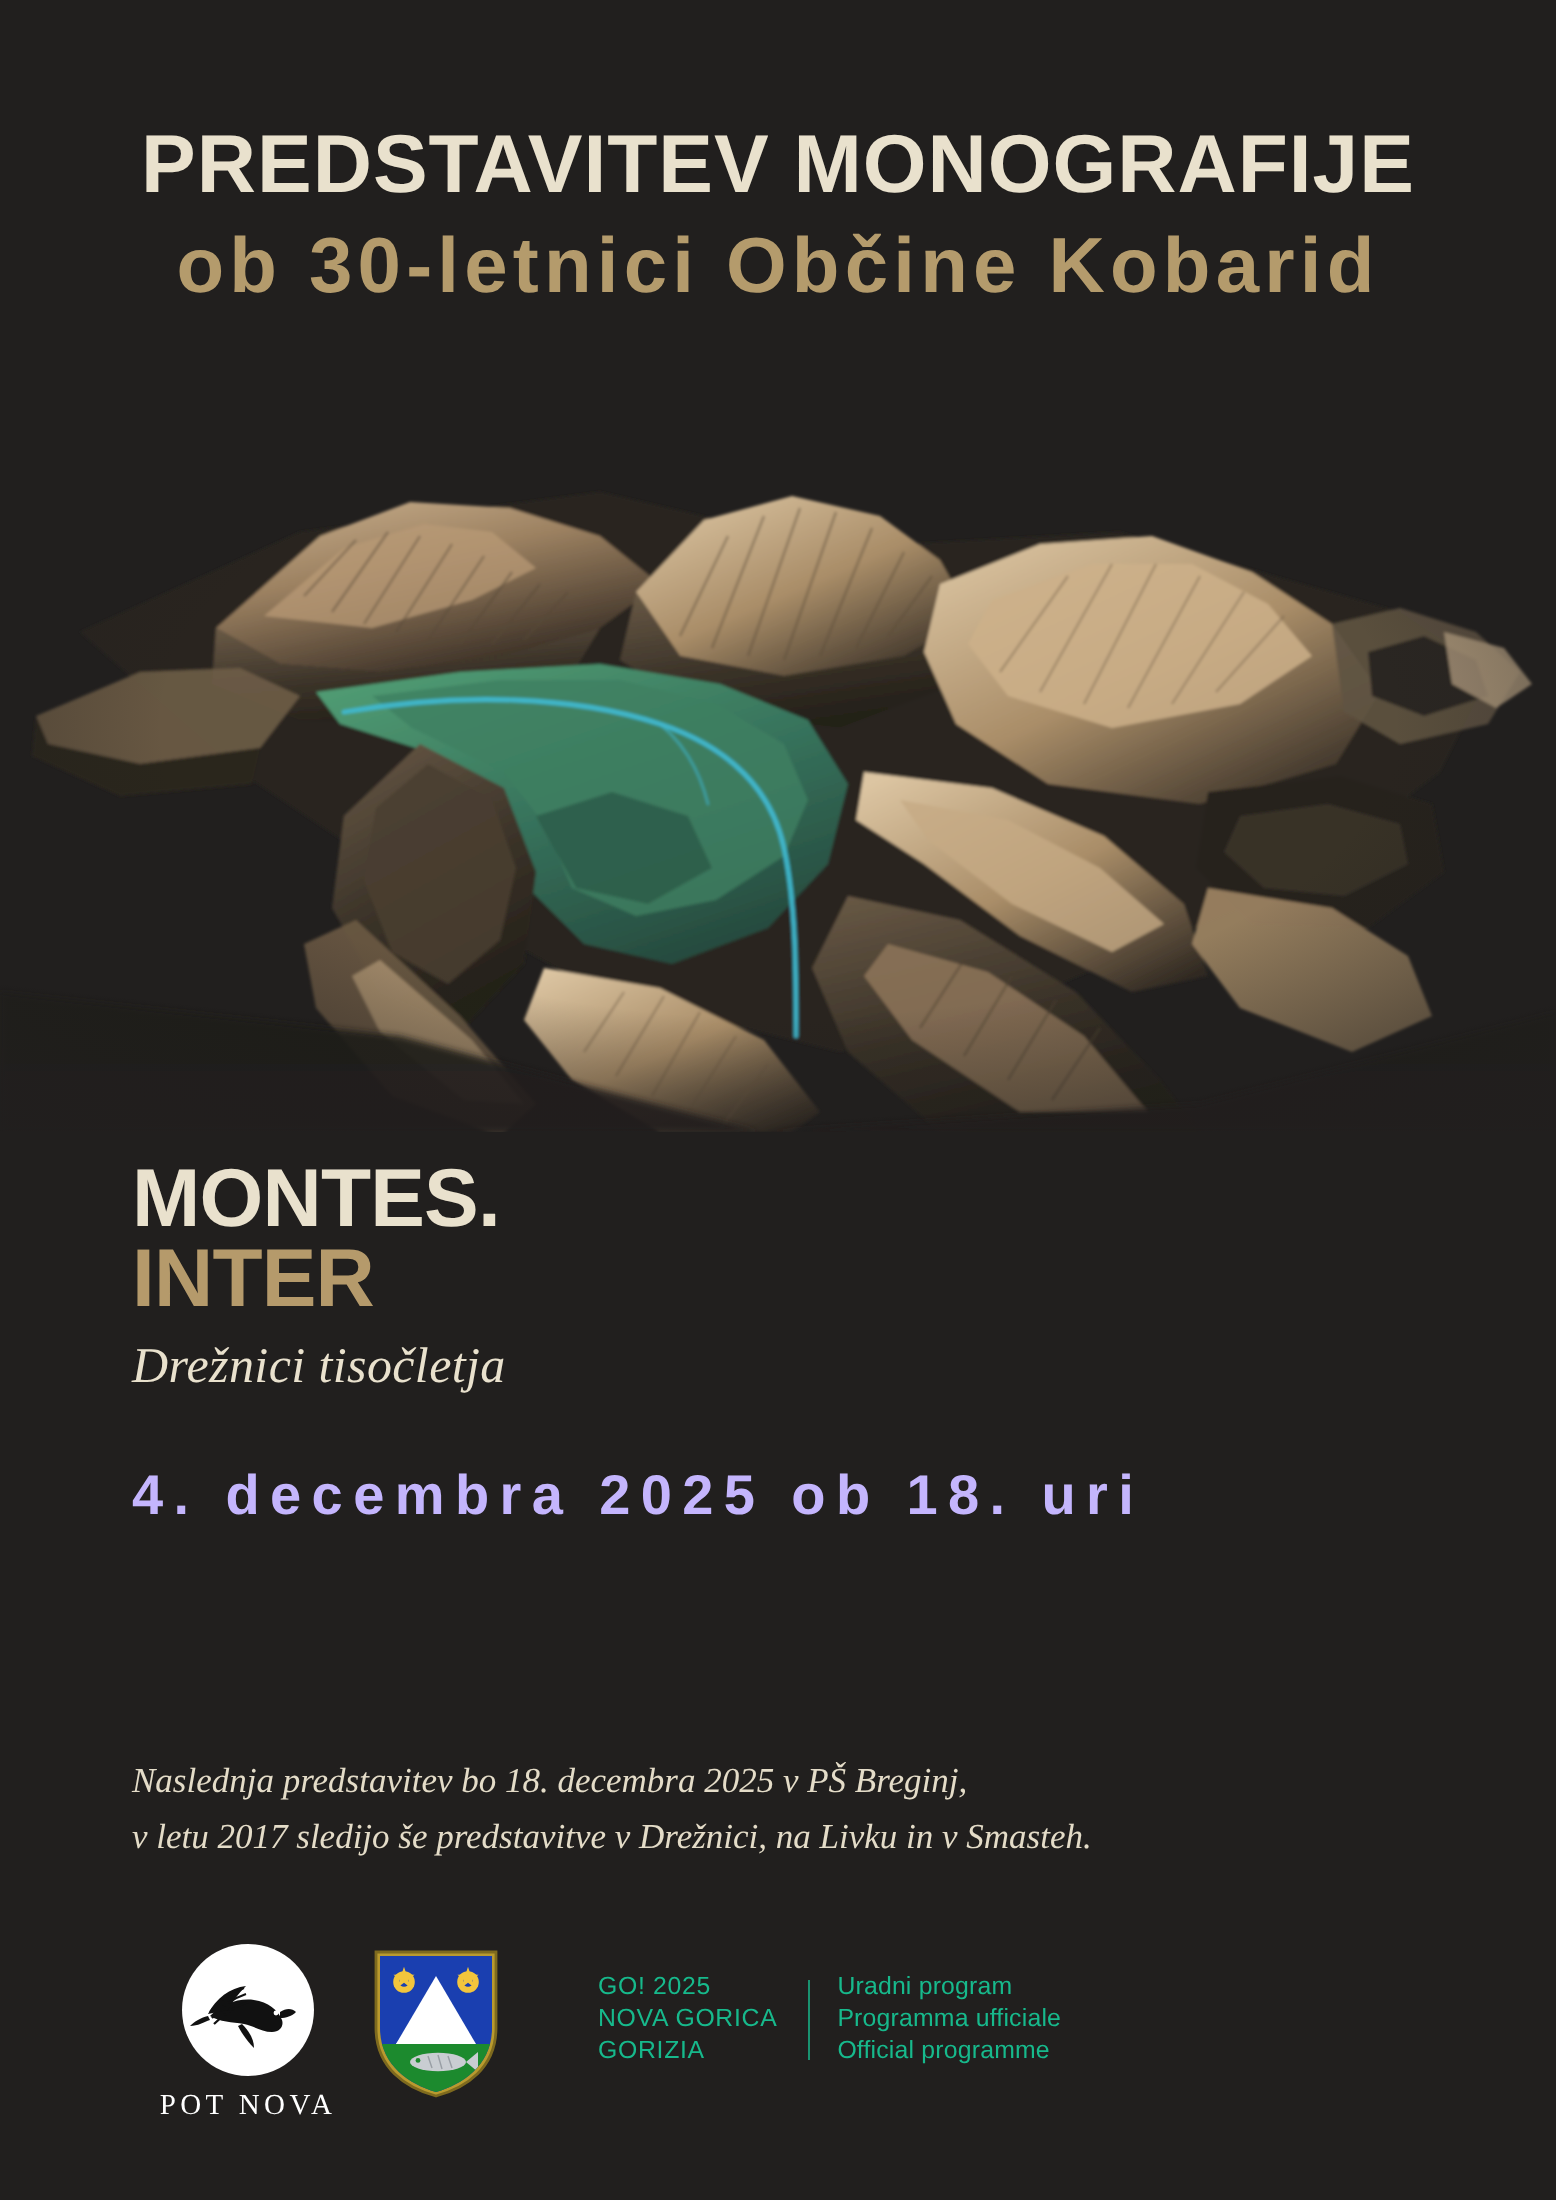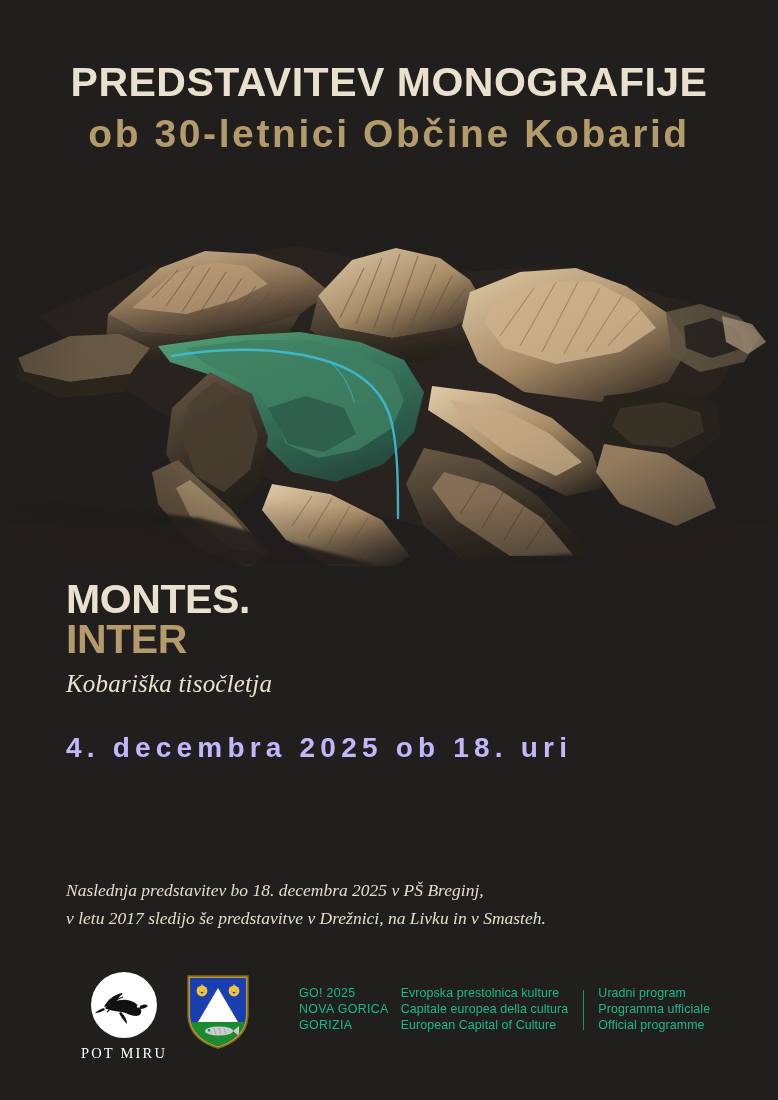--- a/index.html
+++ b/index.html
@@ -251,21 +251,21 @@
       </g>
 
       <path d="M0 300 L200 322 L380 370 L600 356 L778 310 L778 370 L0 370 Z" fill="url(#shadowEdge)" opacity="0.9" filter="url(#softer)"></path>
       <rect x="0" y="0" width="778" height="370" fill="url(#vign)"></rect>
     </svg>
   </div>
 
   <div id="body-block">
     <div class="lead-line" id="lead-montes">MONTES.</div>
     <div class="lead-line" id="lead-inter">INTER</div>
-    <div id="subtitle">Kobariška tisočletja</div>
+    <div id="subtitle">Drežnici tisočletja</div>
     <div id="date-line">4. decembra 2025 ob 18. uri</div>
   </div>
 
   <div id="note-block">
     <div>Naslednja predstavitev bo 18. decembra 2025 v PŠ Breginj,</div>
     <div>v letu 2017 sledijo še predstavitve v Drežnici, na Livku in v Smasteh.</div>
   </div>
 
   <div id="footer">
 
@@ -283,21 +283,21 @@
             <g stroke="#111111" stroke-width="1.1" fill="none">
               <path d="M14 34 C19 28 25 24 31 22"></path>
               <path d="M15 37 C20 31 26 27 32 25"></path>
               <path d="M16 40 C21 35 27 31 33 29"></path>
             </g>
             <path d="M30 40 C34 44 36 48 36 52 C33 49 30 45 28 41 Z"></path>
             <path d="M13 36 C9 37 6 39 4 41 C8 41 11 39 14 38 Z"></path>
           </g>
         </svg>
       </div>
-      <div id="potmiru-label">POT MIRU</div>
+      <div id="potmiru-label">POT NOVA</div>
     </div>
 
     <div id="coat">
       <svg width="64" height="76" viewBox="0 0 64 76">
         <defs>
           <clipPath id="shieldClip">
             <path d="M4 4 L60 4 L60 40 C60 58 46 68 32 72 C18 68 4 58 4 40 Z"></path>
           </clipPath>
         </defs>
         <path d="M2 2 L62 2 L62 40 C62 60 47 70 32 74 C17 70 2 60 2 40 Z" fill="#B99A2E"></path>
@@ -336,25 +336,20 @@
         <path d="M2 2 L62 2 L62 40 C62 60 47 70 32 74 C17 70 2 60 2 40 Z" fill="none" stroke="#7E6A1E" stroke-width="1.4"></path>
       </svg>
     </div>
 
     <div id="go2025">
       <div class="go-col" id="go-logotype">
         <div>GO! 2025</div>
         <div>NOVA GORICA</div>
         <div>GORIZIA</div>
       </div>
-      <div class="go-col" id="go-col-2">
-        <div>Evropska prestolnica kulture</div>
-        <div>Capitale europea della cultura</div>
-        <div>European Capital of Culture</div>
-      </div>
       <div id="go-divider"></div>
       <div class="go-col" id="go-col-3">
         <div>Uradni program</div>
         <div>Programma ufficiale</div>
         <div>Official programme</div>
       </div>
     </div>
 
   </div>
 </div>

